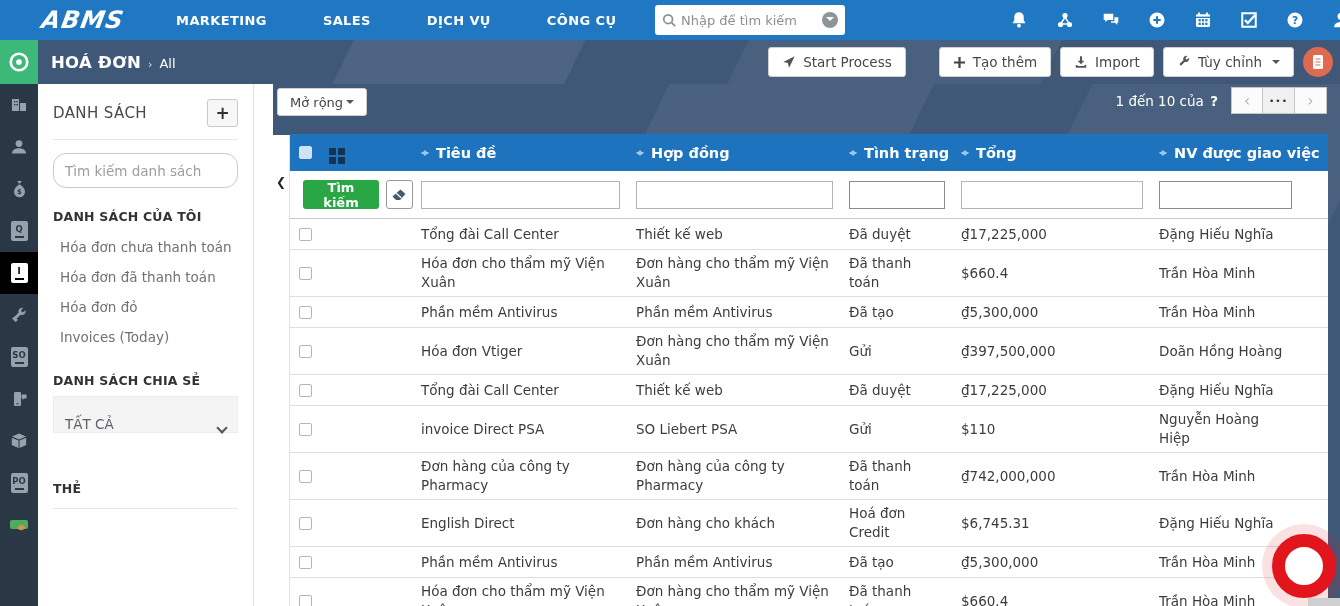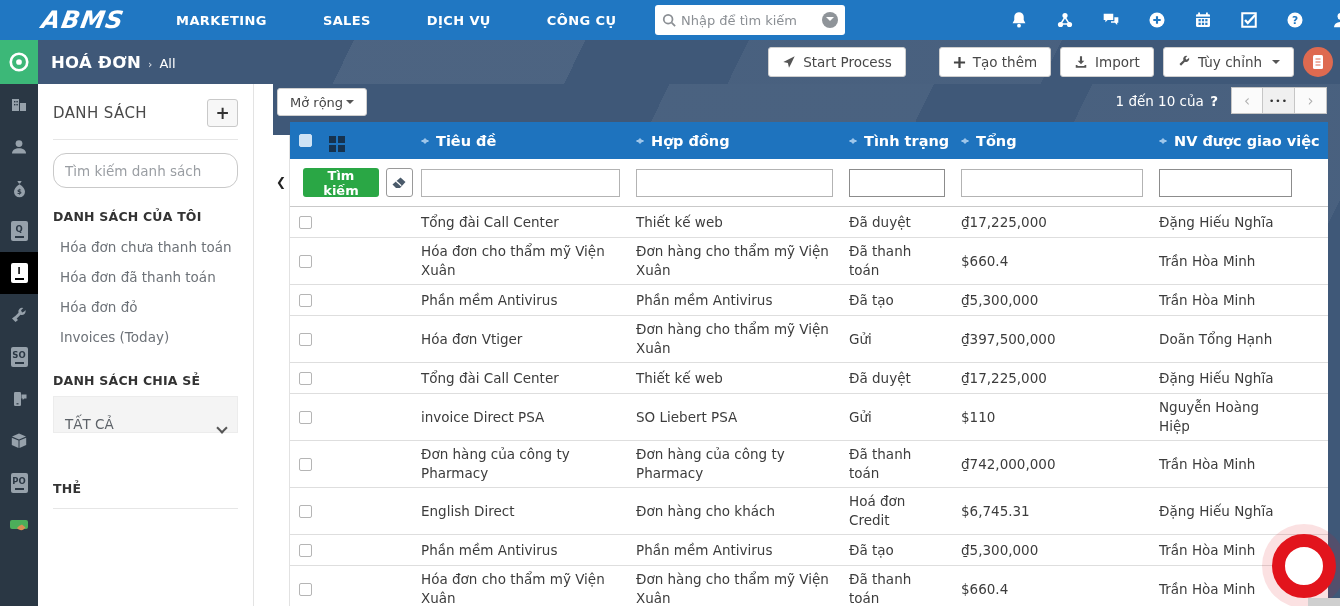--- a/index.html
+++ b/index.html
@@ -97,21 +97,21 @@
   .pager { position:absolute; right:13px; top:3px; display:flex; align-items:center; gap:13px;
     color:#fff; font-size:13.5px; }
   .pager b { font-weight:bold; margin-left:2px; }
   .pager-btns { display:flex; }
   .pbtn { width:32px; height:27px; background:#fbfbfb; border:1px solid #c6c6c6; display:flex;
     align-items:center; justify-content:center; color:#b0b0b0; font-size:15px; cursor:pointer; }
   .pbtn + .pbtn { border-left:0; }
   .pbtn.more { background:#f0f0f0; color:#333; font-size:9px; letter-spacing:1px; }
 
   
-  .table { position:absolute; left:17px; top:38px; width:1038px; bottom:0; background:#fff;
+  .table { position:absolute; left:17px; top:50px; width:1038px; bottom:0; background:#fff;
     display:flex; flex-direction:column; z-index:5; }
   .c-cb { width:30px; flex:0 0 30px; display:flex; justify-content:center; }
   .c-act { width:93px; flex:0 0 93px; padding-left:9px; }
   .c-title { width:215px; flex:0 0 215px; padding:0 8px; }
   .c-contract { width:213px; flex:0 0 213px; padding:0 8px; }
   .c-status { width:112px; flex:0 0 112px; padding:0 8px; }
   .c-total { width:198px; flex:0 0 198px; padding:0 8px; }
   .c-assignee { flex:1; padding:0 36px 0 8px; }
   .thead { display:flex; align-items:center; background:#1e73be; height:37px; flex:0 0 37px;
     color:#fff; font-weight:bold; font-size:14.5px; }
@@ -468,21 +468,21 @@
 
   <div class="trow">
     <div class="c-cb">
             <span class="cb"></span>
           </div>
     <div class="c-act"></div>
     <div class="c-title">Hóa đơn Vtiger</div>
     <div class="c-contract">Đơn hàng cho thẩm mỹ Viện Xuân</div>
     <div class="c-status">Gửi</div>
     <div class="c-total">₫397,500,000</div>
-    <div class="c-assignee">Doãn Tổng Hạnh</div>
+    <div class="c-assignee">Doãn Hồng Hoàng</div>
   </div>
 
   <div class="trow">
     <div class="c-cb">
             <span class="cb"></span>
           </div>
     <div class="c-act"></div>
     <div class="c-title">Tổng đài Call Center</div>
     <div class="c-contract">Thiết kế web</div>
     <div class="c-status">Đã duyệt</div>

